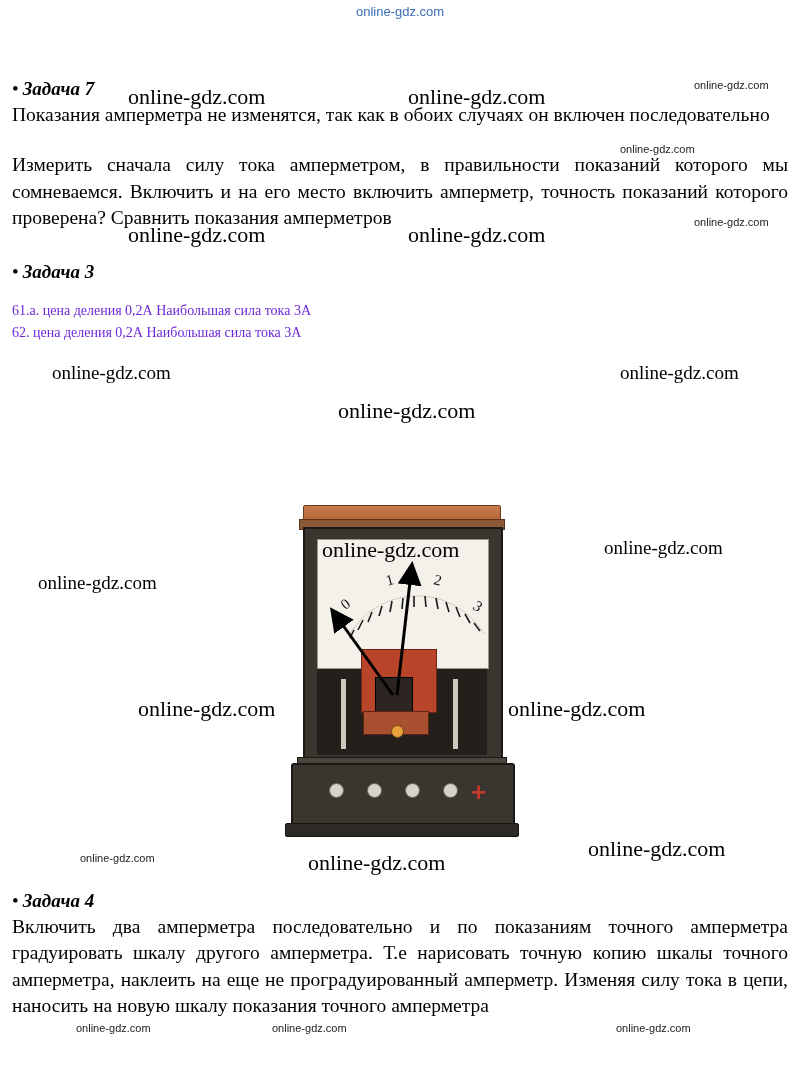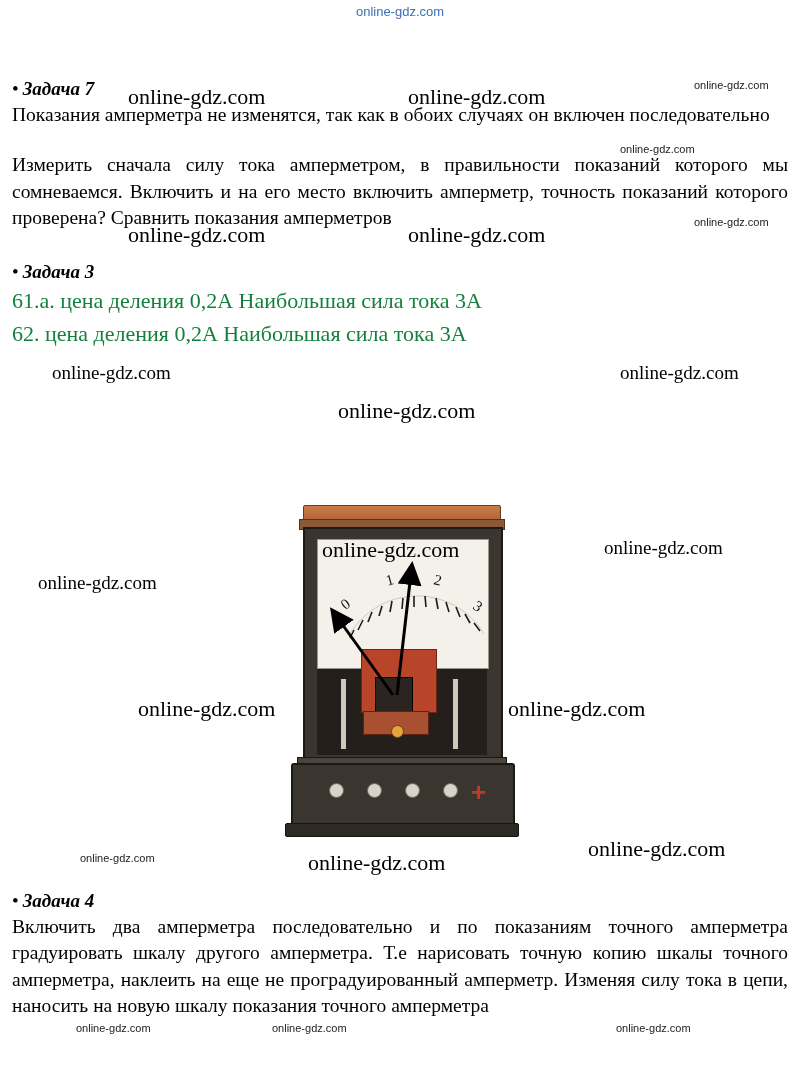--- a/index.html
+++ b/index.html
@@ -59,24 +59,24 @@
     margin-right: 4px;
   }
   .para {
     font-size: 19.5px;
     line-height: 1.35;
     text-align: justify;
     text-justify: inter-word;
     margin: 0 0 16px 0;
   }
   .gray-list {
-    color: #15803d;
-    font-size: 22px;
+    color: #6d28d9;
+    font-size: 14px;
     line-height: 1.45;
-    margin: 2px 0 0 0;
+    margin: 18px 0 0 0;
   }
   .gray-list div {
     margin-bottom: 1px;
   }
   .spacer-sm { height: 14px; }
   .spacer-xs { height: 8px; }
 
   
   .wm {
     position: absolute;

